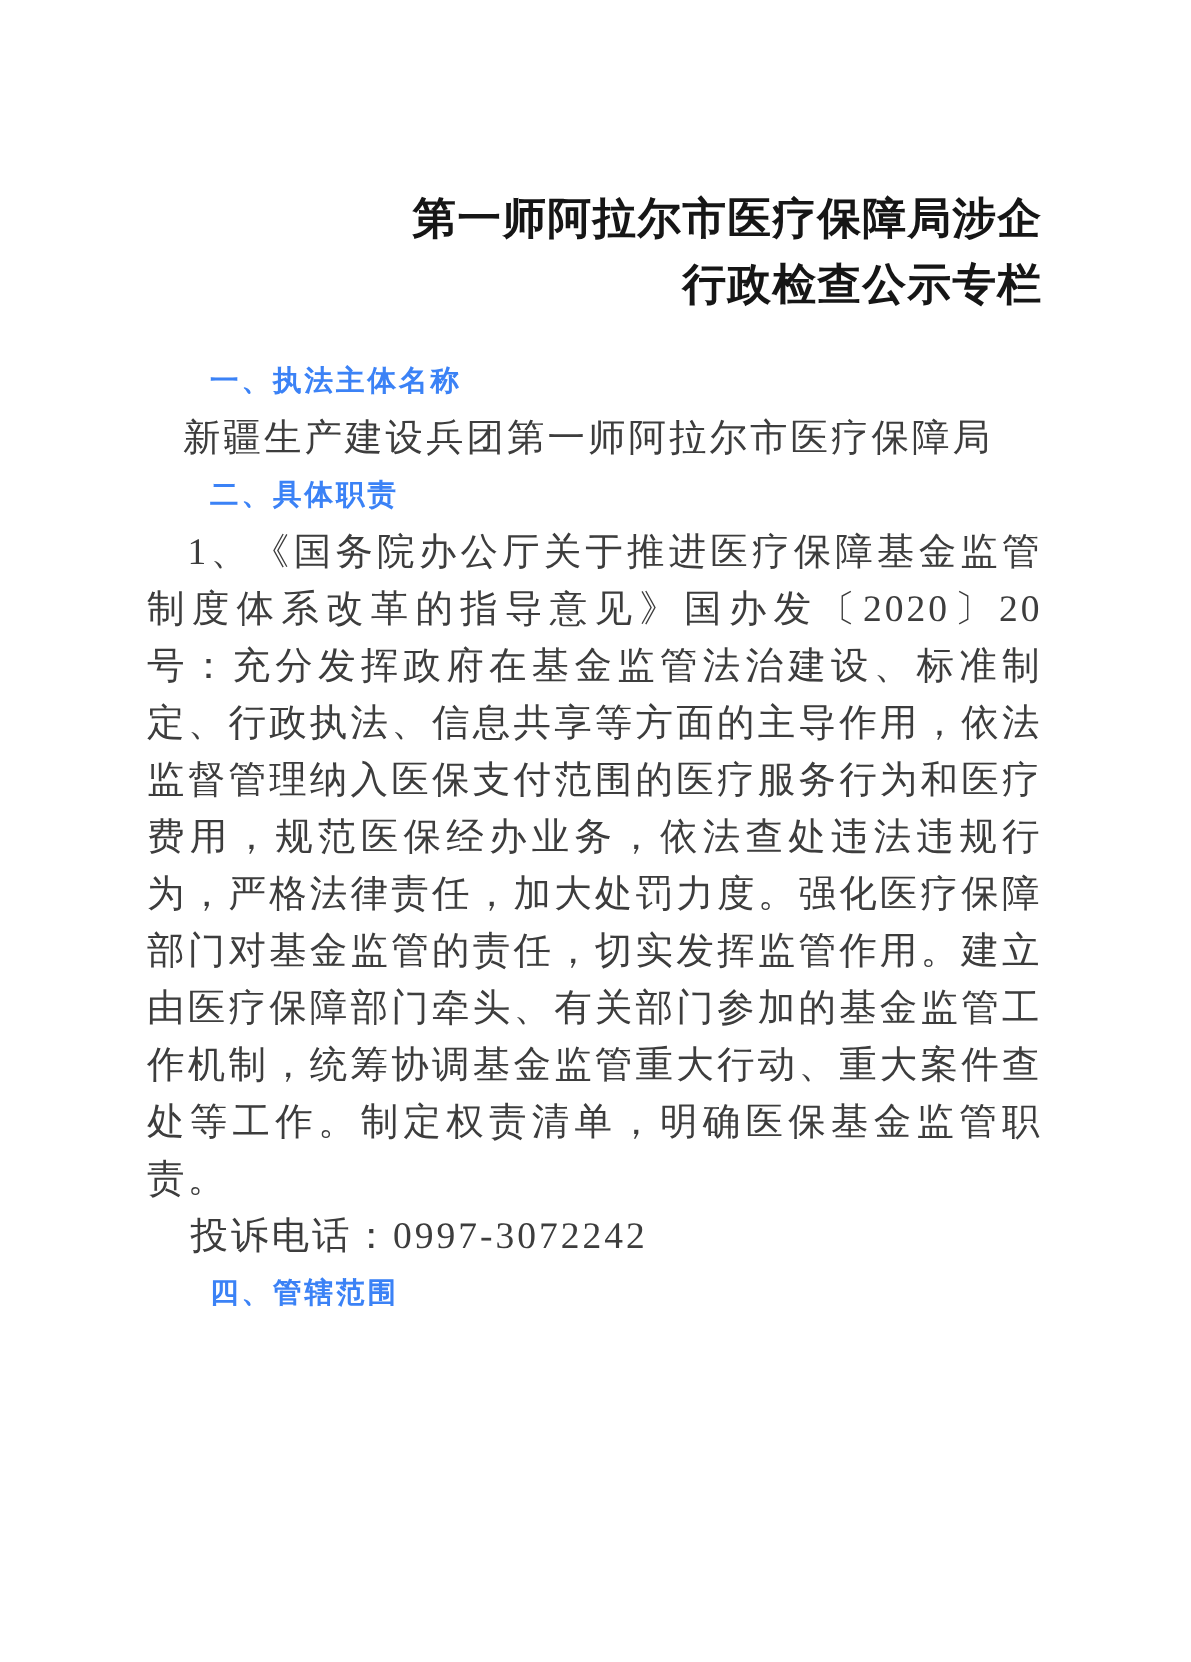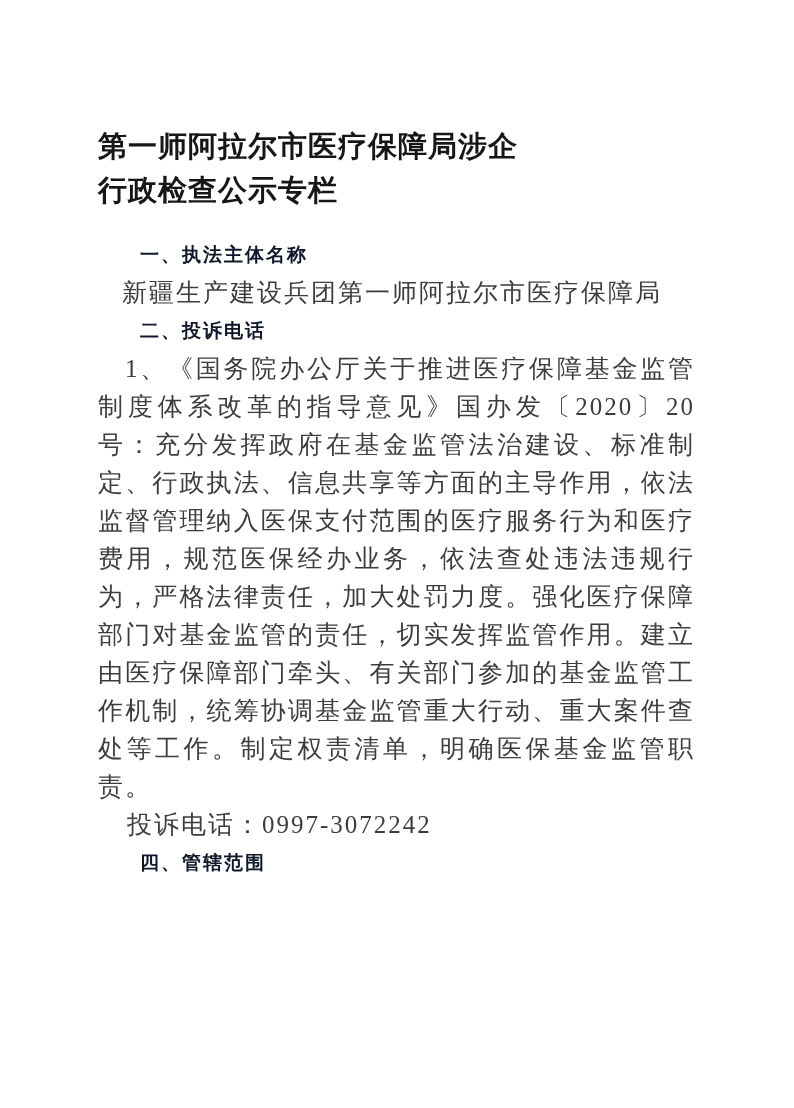--- a/index.html
+++ b/index.html
@@ -15,21 +15,21 @@
   }
   .page {
     box-sizing: border-box;
     width: 794px;
     height: 1108px;
     padding: 124px 99px 0 98px;
     background: #ffffff;
   }
   .doc-title {
     margin: 0 0 24px 0;
-    text-align: left;
+    text-align: right;
     font-family: "Liberation Serif", serif;
     font-weight: bold;
     font-size: 29px;
     line-height: 44px;
     letter-spacing: 1px;
     color: #161616;
   }
   .doc-title .title-line {
     display: block;
   }
@@ -39,21 +39,21 @@
     color: #3d3d3d;
   }
   .sec-heading {
     margin: 0;
     font-family: "Liberation Sans", sans-serif;
     font-weight: bold;
     font-size: 19px;
     line-height: 38px;
     letter-spacing: 2px;
     text-indent: 42px;
-    color: #0f172a;
+    color: #3b82f6;
   }
   .para {
     margin: 0;
     font-size: 25px;
     line-height: 38px;
     letter-spacing: 2px;
     color: #3d3d3d;
   }
   .para.justify {
     text-align: justify;
@@ -71,21 +71,21 @@
   <h1 class="doc-title">
     <span class="title-line">第一师阿拉尔市医疗保障局涉企</span>
     <span class="title-line">行政检查公示专栏</span>
   </h1>
 
   <div class="content">
 
     <p class="sec-heading">一、执法主体名称</p>
     <p class="para indent-sm">新疆生产建设兵团第一师阿拉尔市医疗保障局</p>
 
-    <p class="sec-heading">二、投诉电话</p>
+    <p class="sec-heading">二、具体职责</p>
     <p class="para justify">1、《国务院办公厅关于推进医疗保障基金监管制度体系改革的指导意见》国办发〔2020〕20 号：充分发挥政府在基金监管法治建设、标准制定、行政执法、信息共享等方面的主导作用，依法监督管理纳入医保支付范围的医疗服务行为和医疗费用，规范医保经办业务，依法查处违法违规行为，严格法律责任，加大处罚力度。强化医疗保障部门对基金监管的责任，切实发挥监管作用。建立由医疗保障部门牵头、有关部门参加的基金监管工作机制，统筹协调基金监管重大行动、重大案件查处等工作。制定权责清单，明确医保基金监管职责。</p>
 
     <p class="para indent-md">投诉电话：0997-3072242</p>
 
     <p class="sec-heading">四、管辖范围</p>
 
   </div>
 </div>
 
 </body></html>

